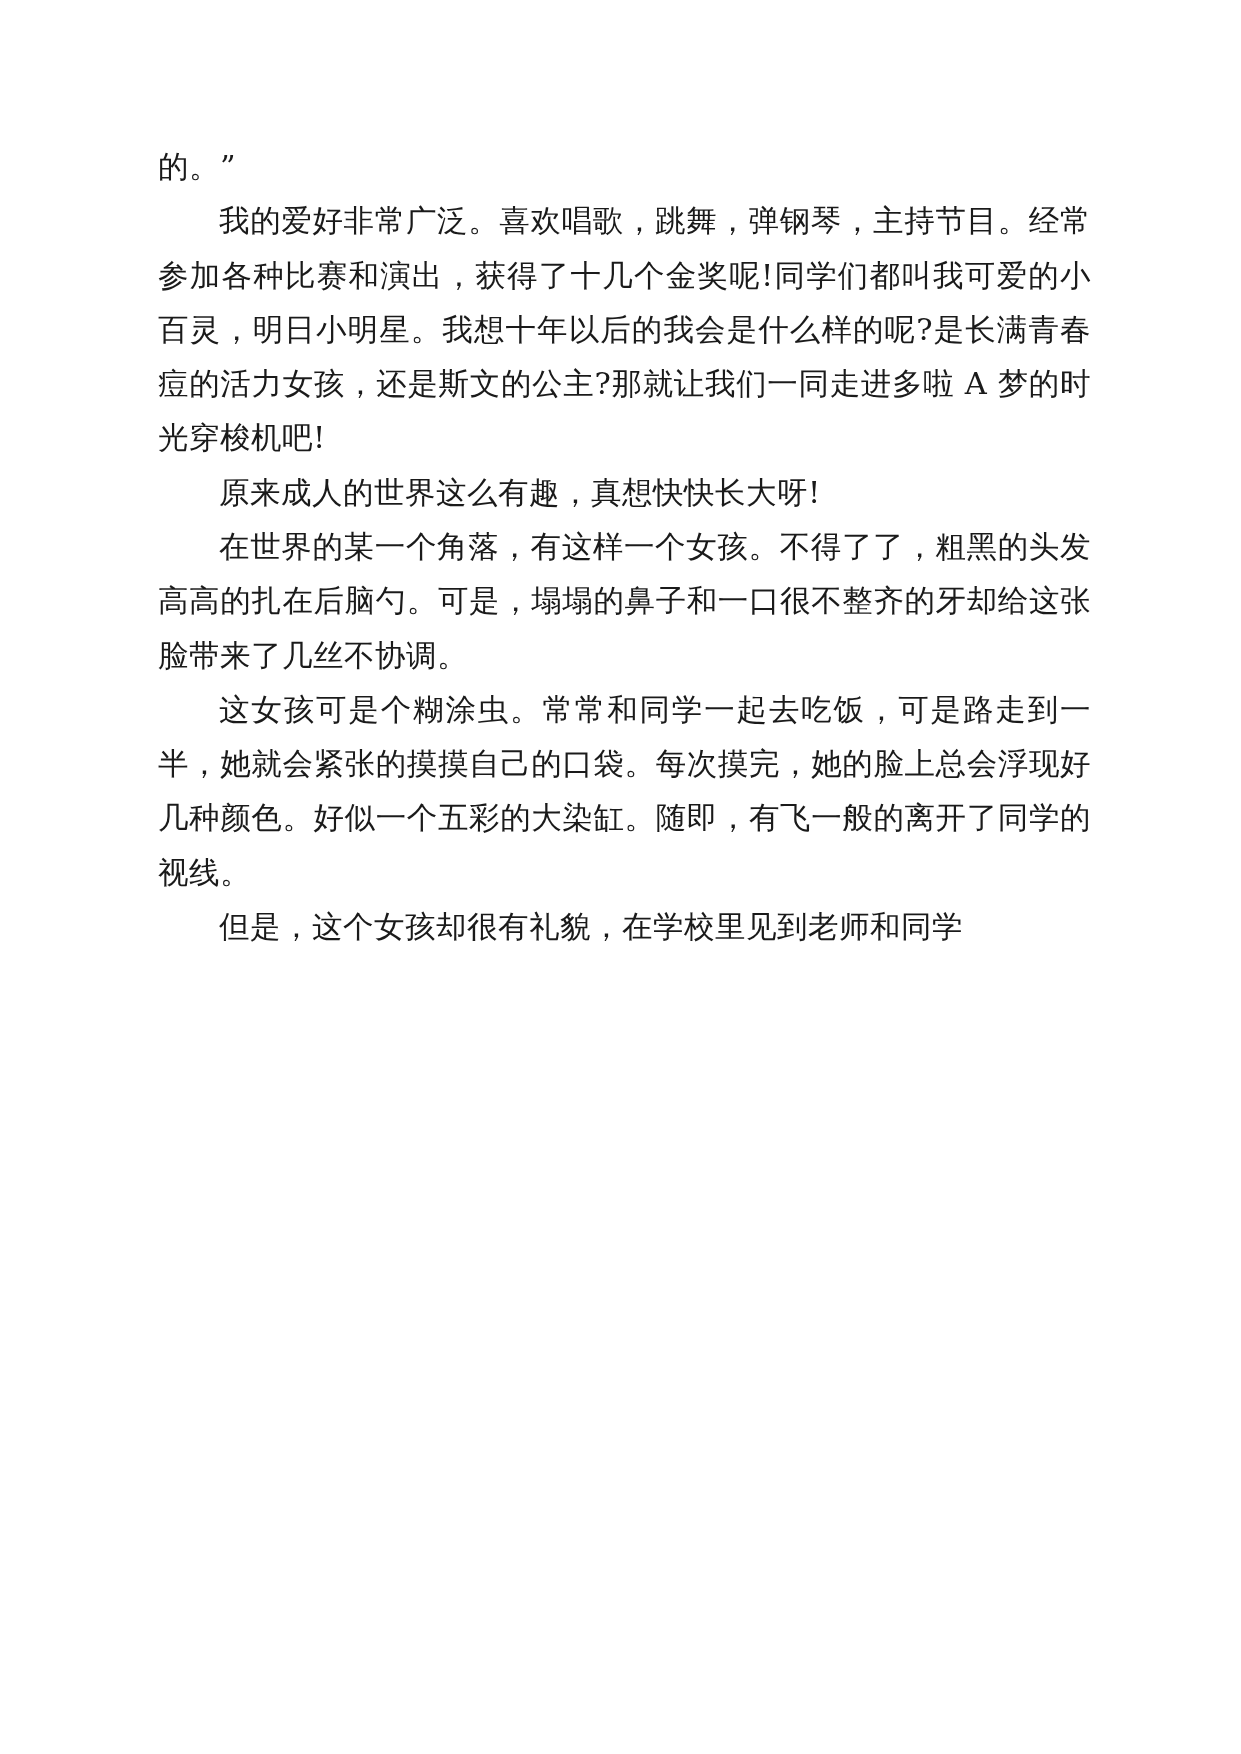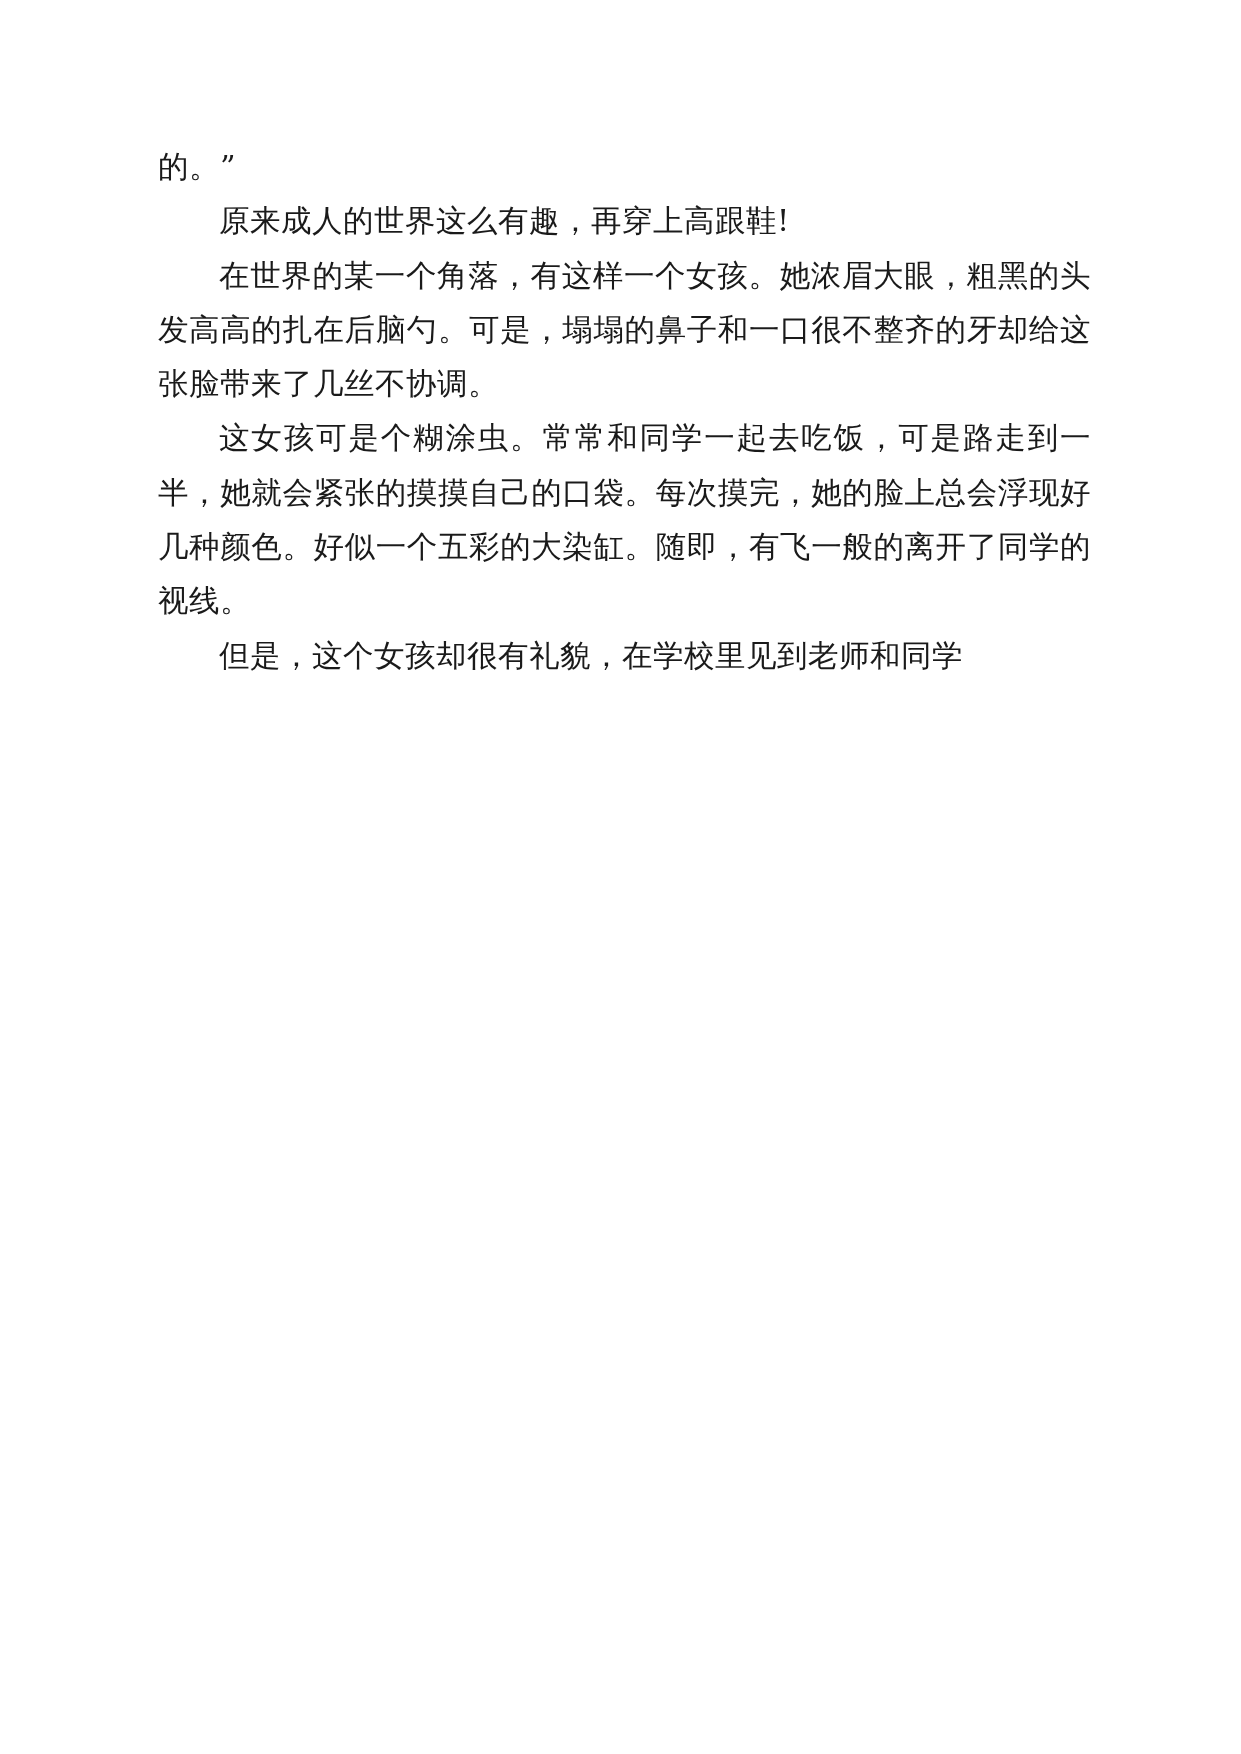--- a/index.html
+++ b/index.html
@@ -36,18 +36,19 @@
   .para.indent {
     text-indent: 2em;
   }
 </style>
 </head>
 <body>
 
 <div class="page">
   <div class="doc-body">
     <p class="para">的。”</p>
-    <p class="para indent">原来成人的世界这么有趣，再穿上高跟鞋!</p>
-    <p class="para indent">在世界的某一个角落，有这样一个女孩。她浓眉大眼，粗黑的头发高高的扎在后脑勺。可是，塌塌的鼻子和一口很不整齐的牙却给这张脸带来了几丝不协调。</p>
+    <p class="para indent">我的爱好非常广泛。喜欢唱歌，跳舞，弹钢琴，主持节目。经常参加各种比赛和演出，获得了十几个金奖呢!同学们都叫我可爱的小百灵，明日小明星。我想十年以后的我会是什么样的呢?是长满青春痘的活力女孩，还是斯文的公主?那就让我们一同走进多啦 A 梦的时光穿梭机吧!</p>
+    <p class="para indent">原来成人的世界这么有趣，真想快快长大呀!</p>
+    <p class="para indent">在世界的某一个角落，有这样一个女孩。不得了了，粗黑的头发高高的扎在后脑勺。可是，塌塌的鼻子和一口很不整齐的牙却给这张脸带来了几丝不协调。</p>
     <p class="para indent">这女孩可是个糊涂虫。常常和同学一起去吃饭，可是路走到一半，她就会紧张的摸摸自己的口袋。每次摸完，她的脸上总会浮现好几种颜色。好似一个五彩的大染缸。随即，有飞一般的离开了同学的视线。</p>
     <p class="para indent">但是，这个女孩却很有礼貌，在学校里见到老师和同学</p>
   </div>
 </div>
 
 </body></html>

